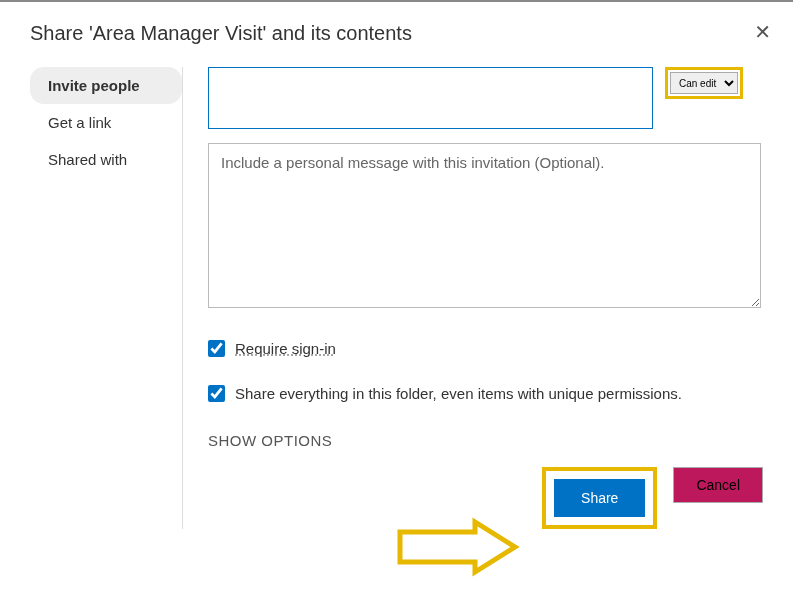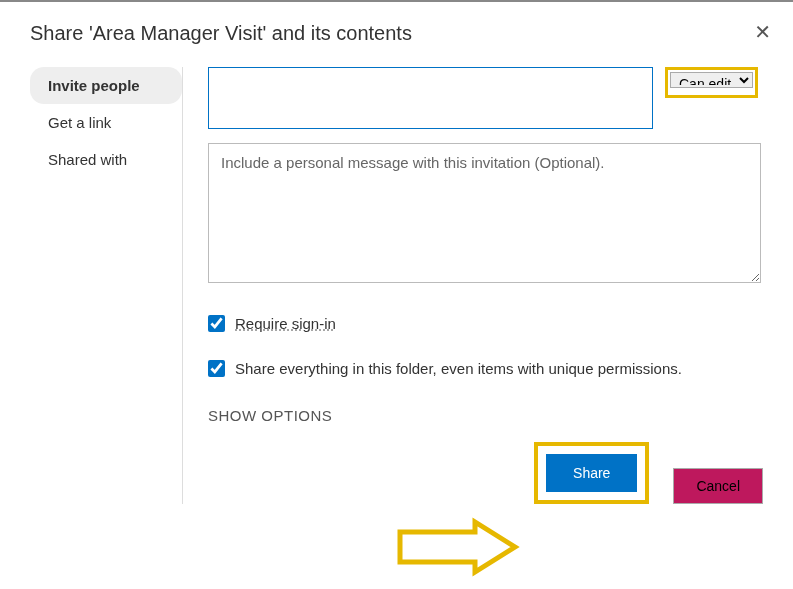--- a/index.html
+++ b/index.html
@@ -73,28 +73,28 @@
       padding: 8px 10px;
       font-size: 15px;
       font-family: inherit;
       resize: none;
     }
     .perm-wrap {
       border: 3px solid #e6b800;
       padding: 2px;
     }
     .perm-select {
-      height: 16px;
-      font-size: 14px;
+      height: 22px;
+      font-size: 10px;
       border: 1px solid #aaa;
       padding: 2px 4px;
     }
     .message-input {
       width: 553px;
-      height: 140px;
+      height: 165px;
       border: 1px solid #bbb;
       padding: 10px 12px;
       font-size: 15px;
       font-family: inherit;
       color: #666;
       margin-top: 14px;
       resize: both;
     }
     .message-input::placeholder { color: #666; }
     .opt-row {
@@ -114,22 +114,22 @@
     .show-options {
       margin-top: 30px;
       font-size: 15px;
       color: #555;
       letter-spacing: 0.5px;
       cursor: pointer;
     }
     .button-row {
       display: flex;
       justify-content: flex-end;
-      align-items: flex-end;
-      gap: 24px;
+      align-items: flex-start;
+      gap: 16px;
       margin-top: 18px;
       width: 555px;
     }
     .share-wrap {
       border: 4px solid #e6b800;
       padding: 8px;
     }
     .btn {
       display: inline-block;
       padding: 9px 22px;

